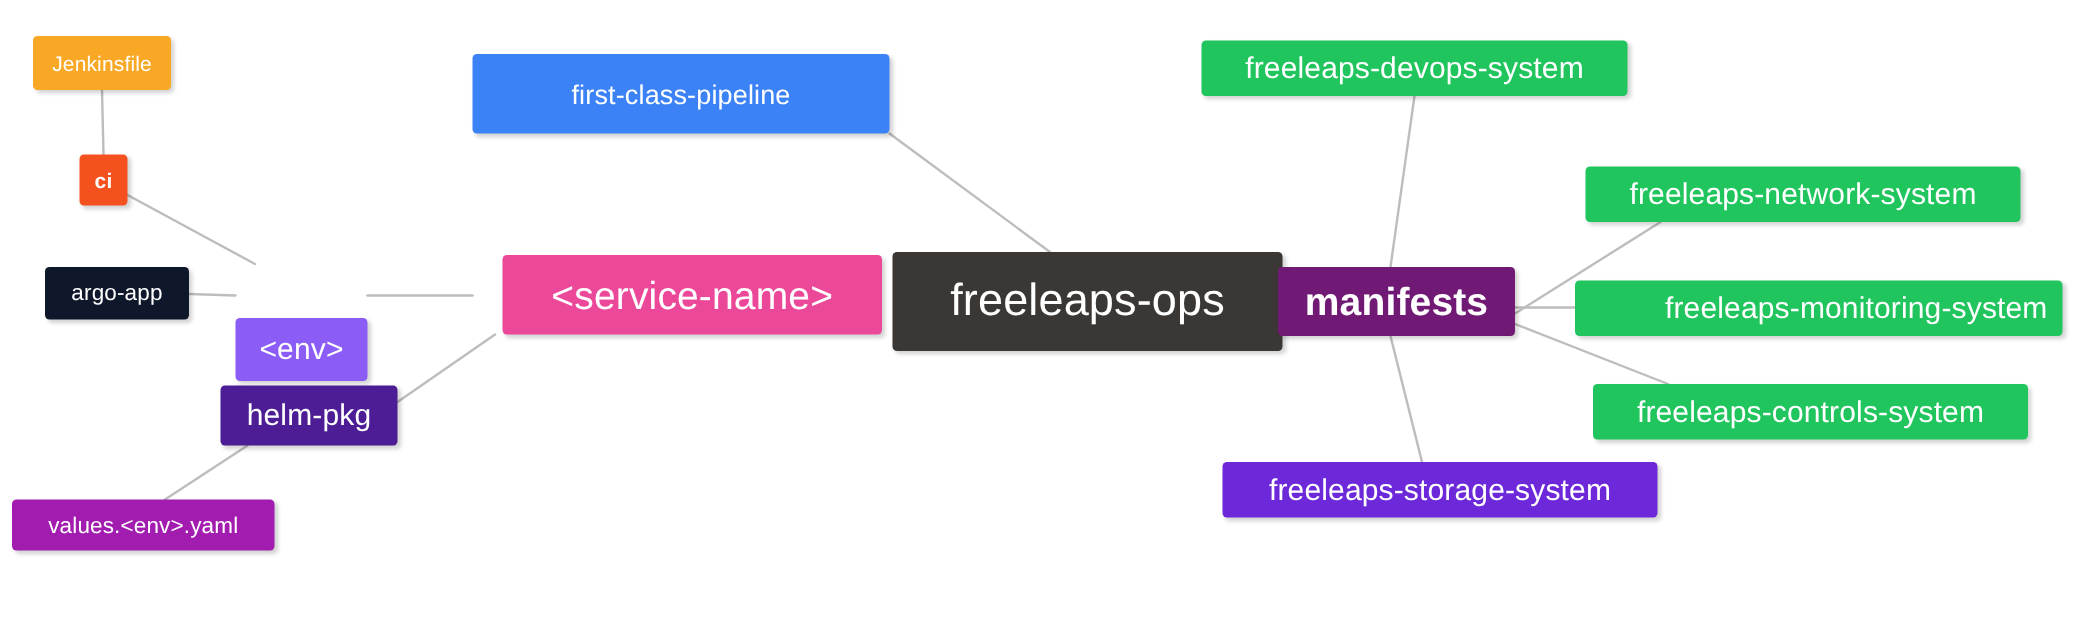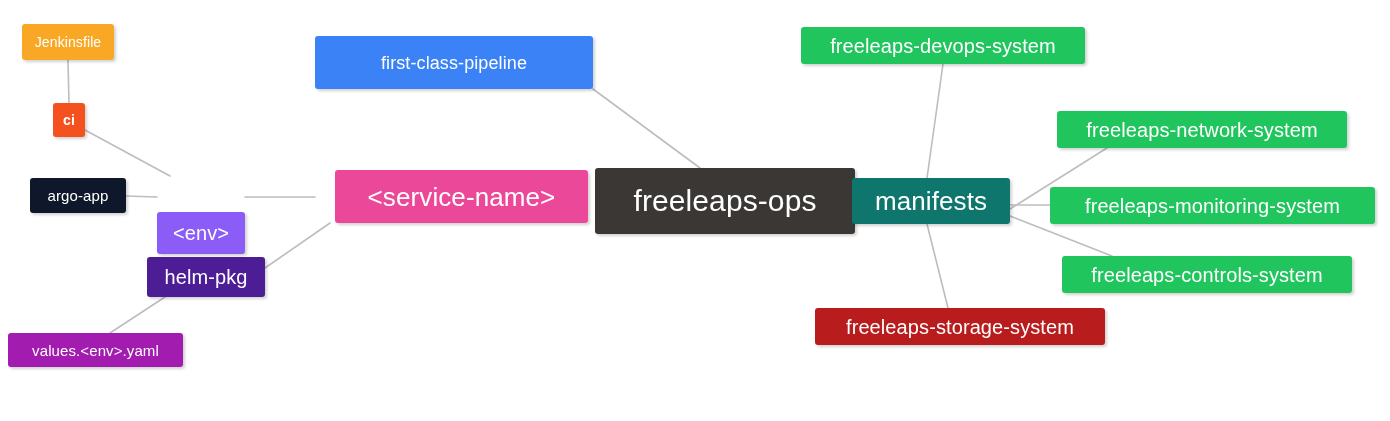--- a/index.html
+++ b/index.html
@@ -84,32 +84,32 @@
       </div>
       <div class="node" style="left: 315px; top: 170px; width: 253px; height: 53px; background: #ec4899; font-size: 26px; margin-left: 20px;">
         <span class="node-label">&lt;service-name&gt;</span>
       </div>
       <div class="node" style="left: 315px; top: 36px; width: 278px; height: 53px; background: #3b82f6; font-size: 18px;">
         <span class="node-label">first-class-pipeline</span>
       </div>
       <div class="node" style="left: 584px; top: 168px; width: 260px; height: 66px; background: rgb(59, 55, 52); font-size: 30px; margin-left: 11px;">
         <span class="node-label">freeleaps-ops</span>
       </div>
-      <div class="node" style="left: 852px; top: 178px; width: 158px; height: 46px; background: #0f766e; font-size: 26px;">
+      <div class="node" style="left: 852px; top: 178px; width: 158px; height: 46px; background: #701a75; font-size: 26px; font-weight: bold;">
         <span class="node-label">manifests</span>
       </div>
       <div class="node" style="left: 801px; top: 27px; width: 284px; height: 37px; background: rgb(33, 197, 93); font-size: 20px;">
         <span class="node-label">freeleaps-devops-system</span>
       </div>
       <div class="node" style="left: 1057px; top: 111px; width: 290px; height: 37px; background: rgb(33, 197, 93); font-size: 20px; justify-content: center;">
         <span class="node-label">freeleaps-network-system</span>
       </div>
-      <div class="node" style="left: 1050px; top: 187px; width: 325px; height: 37px; background: rgb(33, 197, 93); font-size: 20px;">
+      <div class="node" style="left: 1050px; top: 187px; width: 325px; height: 37px; background: rgb(33, 197, 93); font-size: 20px; justify-content: flex-end;">
         <span class="node-label">freeleaps-monitoring-system</span>
       </div>
       <div class="node" style="left: 1062px; top: 256px; width: 290px; height: 37px; background: rgb(33, 197, 93); font-size: 20px;">
         <span class="node-label">freeleaps-controls-system</span>
       </div>
-      <div class="node" style="left: 815px; top: 308px; width: 290px; height: 37px; background: #b91c1c; font-size: 20px;">
+      <div class="node" style="left: 815px; top: 308px; width: 290px; height: 37px; background: #6d28d9; font-size: 20px;">
         <span class="node-label">freeleaps-storage-system</span>
       </div>
     </div>
 </div>
 
 </body></html>

